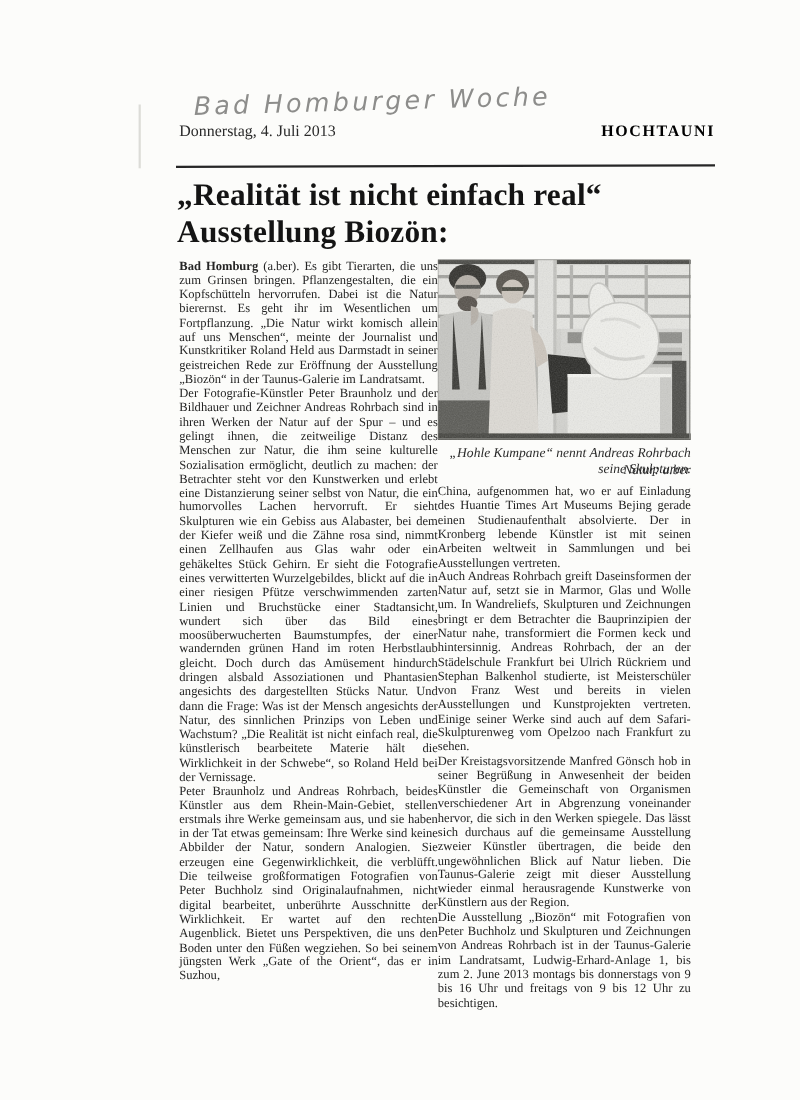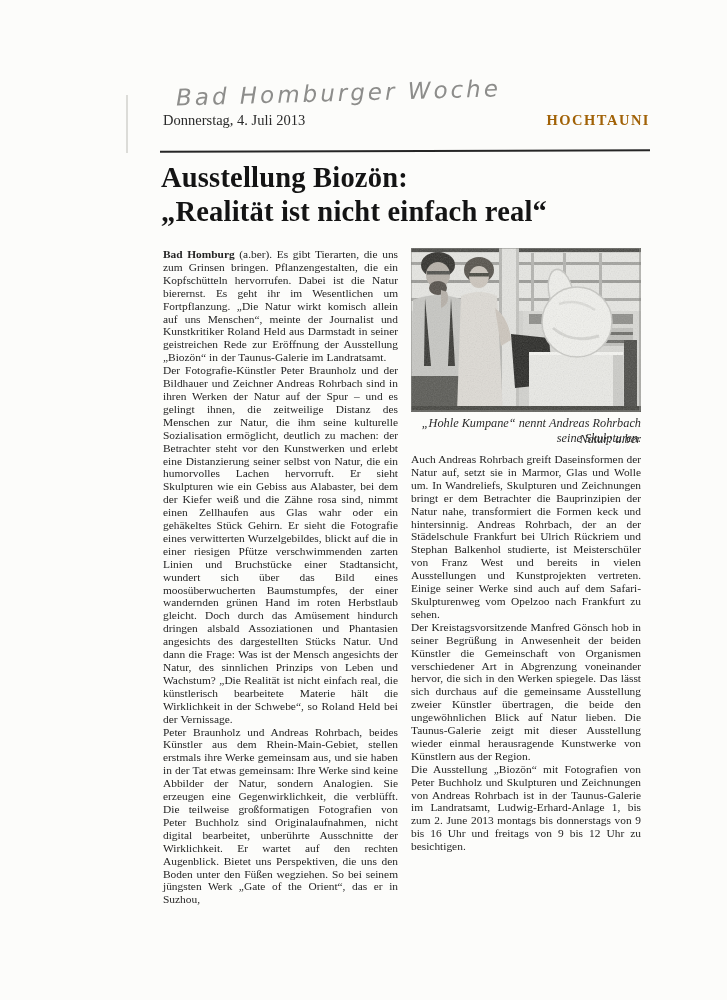--- a/index.html
+++ b/index.html
@@ -21,34 +21,34 @@
     font-size:23px;letter-spacing:3px;
     color:#8d8d8b;
     transform:rotate(-1.6deg);
     white-space:nowrap;
   }
   .dateline-row{
     position:absolute;left:163px;top:112px;width:487px;
     display:flex;justify-content:space-between;align-items:flex-end;
   }
   .dateline{font-size:14.5px;color:#2a2a2a;}
-  .masthead{font-size:14.5px;font-weight:bold;letter-spacing:1.5px;color:#a16207;}
+  .masthead{font-size:14.5px;font-weight:bold;letter-spacing:1.5px;color:#000000;}
   .head-rule{
     position:absolute;left:160px;top:150px;width:490px;height:2px;
     background:#262626;transform:rotate(-0.15deg);
   }
   .headline{
     position:absolute;left:161px;top:161px;width:500px;margin:0;
     font-size:28.5px;line-height:34px;font-weight:bold;color:#141414;
     letter-spacing:0.2px;
   }
   .headline span{display:block;}
   .columns{
-    position:absolute;left:163px;top:248px;width:478px;
-    display:flex;gap:13px;
+    position:absolute;left:163px;top:236px;width:478px;
+    display:flex;
   }
   .col{text-align:justify;}
   .col-left{width:235px;}
   .col-right{width:230px;}
   .body-p{
     margin:0;
     font-size:11.4px;line-height:12.9px;color:#242424;
     text-align:justify;
     hyphens:auto;-webkit-hyphens:auto;
     word-spacing:0.2px;
@@ -79,22 +79,22 @@
   <div class="handwriting">Bad Homburger Woche</div>
 
   <div class="dateline-row">
     <span class="dateline">Donnerstag, 4. Juli 2013</span>
     <span class="masthead">HOCHTAUNI</span>
   </div>
 
   <div class="head-rule"></div>
 
   <h1 class="headline">
+    <span>„Realität ist nicht einfach real“</span>
     <span>Ausstellung Biozön:</span>
-    <span>„Realität ist nicht einfach real“</span>
   </h1>
 
   <div class="columns">
 
     <div class="col col-left">
       <p class="body-p"><span class="lead-loc">Bad Homburg</span><span> (a.ber). Es gibt Tierarten, die uns zum Grinsen bringen. Pflanzengestalten, die ein Kopfschütteln hervorrufen. Dabei ist die Natur bierernst. Es geht ihr im Wesentlichen um Fortpflanzung. „Die Natur wirkt komisch allein auf uns Menschen“, meinte der Journalist und Kunstkritiker Roland Held aus Darmstadt in seiner geistreichen Rede zur Eröffnung der Ausstellung „Biozön“ in der Taunus-Galerie im Landratsamt.</span></p>
       <p class="body-p">Der Fotografie-Künstler Peter Braunholz und der Bildhauer und Zeichner Andreas Rohrbach sind in ihren Werken der Natur auf der Spur – und es gelingt ihnen, die zeitweilige Distanz des Menschen zur Natur, die ihm seine kulturelle Sozialisation ermöglicht, deutlich zu machen: der Betrachter steht vor den Kunstwerken und erlebt eine Distanzierung seiner selbst von Natur, die ein humorvolles Lachen hervorruft. Er sieht Skulpturen wie ein Gebiss aus Alabaster, bei dem der Kiefer weiß und die Zähne rosa sind, nimmt einen Zellhaufen aus Glas wahr oder ein gehäkeltes Stück Gehirn. Er sieht die Fotografie eines verwitterten Wurzelgebildes, blickt auf die in einer riesigen Pfütze verschwimmenden zarten Linien und Bruchstücke einer Stadtansicht, wundert sich über das Bild eines moosüberwucherten Baumstumpfes, der einer wandernden grünen Hand im roten Herbstlaub gleicht. Doch durch das Amüsement hindurch dringen alsbald Assoziationen und Phantasien angesichts des dargestellten Stücks Natur. Und dann die Frage: Was ist der Mensch angesichts der Natur, des sinnlichen Prinzips von Leben und Wachstum? „Die Realität ist nicht einfach real, die künstlerisch bearbeitete Materie hält die Wirklichkeit in der Schwebe“, so Roland Held bei der Vernissage.</p>
       <p class="body-p">Peter Braunholz und Andreas Rohrbach, beides Künstler aus dem Rhein-Main-Gebiet, stellen erstmals ihre Werke gemeinsam aus, und sie haben in der Tat etwas gemeinsam: Ihre Werke sind keine Abbilder der Natur, sondern Analogien. Sie erzeugen eine Gegenwirklichkeit, die verblüfft. Die teilweise großformatigen Fotografien von Peter Buchholz sind Originalaufnahmen, nicht digital bearbeitet, unberührte Ausschnitte der Wirklichkeit. Er wartet auf den rechten Augenblick. Bietet uns Perspektiven, die uns den Boden unter den Füßen wegziehen. So bei seinem jüngsten Werk „Gate of the Orient“, das er in Suzhou,</p>
     </div>
 
@@ -173,19 +173,20 @@
 
           <rect x="0" y="0" width="230" height="164" filter="url(#grain)" opacity="0.22"></rect>
           <rect x="0" y="0" width="229" height="163" fill="none" stroke="#8a8a86" stroke-width="1"></rect>
         </svg>
         <figcaption>
           <span>„Hohle Kumpane“ nennt Andreas Rohrbach seine Skulpturen.</span>
           <span class="photo-credit">Natur: a.ber</span>
         </figcaption>
       </figure>
 
+      <p class="body-p">China, aufgenommen hat, wo er auf Einladung des Huantie Times Art Museums Bejing gerade einen Studienaufenthalt absolvierte. Der in Kronberg lebende Künstler ist mit seinen Arbeiten weltweit in Sammlungen und bei Ausstellungen vertreten.</p>
       <p class="body-p">Auch Andreas Rohrbach greift Daseinsformen der Natur auf, setzt sie in Marmor, Glas und Wolle um. In Wandreliefs, Skulpturen und Zeichnungen bringt er dem Betrachter die Bauprinzipien der Natur nahe, transformiert die Formen keck und hintersinnig. Andreas Rohrbach, der an der Städelschule Frankfurt bei Ulrich Rückriem und Stephan Balkenhol studierte, ist Meisterschüler von Franz West und bereits in vielen Ausstellungen und Kunstprojekten vertreten. Einige seiner Werke sind auch auf dem Safari-Skulpturenweg vom Opelzoo nach Frankfurt zu sehen.</p>
       <p class="body-p">Der Kreistagsvorsitzende Manfred Gönsch hob in seiner Begrüßung in Anwesenheit der beiden Künstler die Gemeinschaft von Organismen verschiedener Art in Abgrenzung voneinander hervor, die sich in den Werken spiegele. Das lässt sich durchaus auf die gemeinsame Ausstellung zweier Künstler übertragen, die beide den ungewöhnlichen Blick auf Natur lieben. Die Taunus-Galerie zeigt mit dieser Ausstellung wieder einmal herausragende Kunstwerke von Künstlern aus der Region.</p>
       <p class="body-p">Die Ausstellung „Biozön“ mit Fotografien von Peter Buchholz und Skulpturen und Zeichnungen von Andreas Rohrbach ist in der Taunus-Galerie im Landratsamt, Ludwig-Erhard-Anlage 1, bis zum 2. June 2013 montags bis donnerstags von 9 bis 16 Uhr und freitags von 9 bis 12 Uhr zu besichtigen.</p>
     </div>
 
   </div>
 </div>
 
 </body></html>

